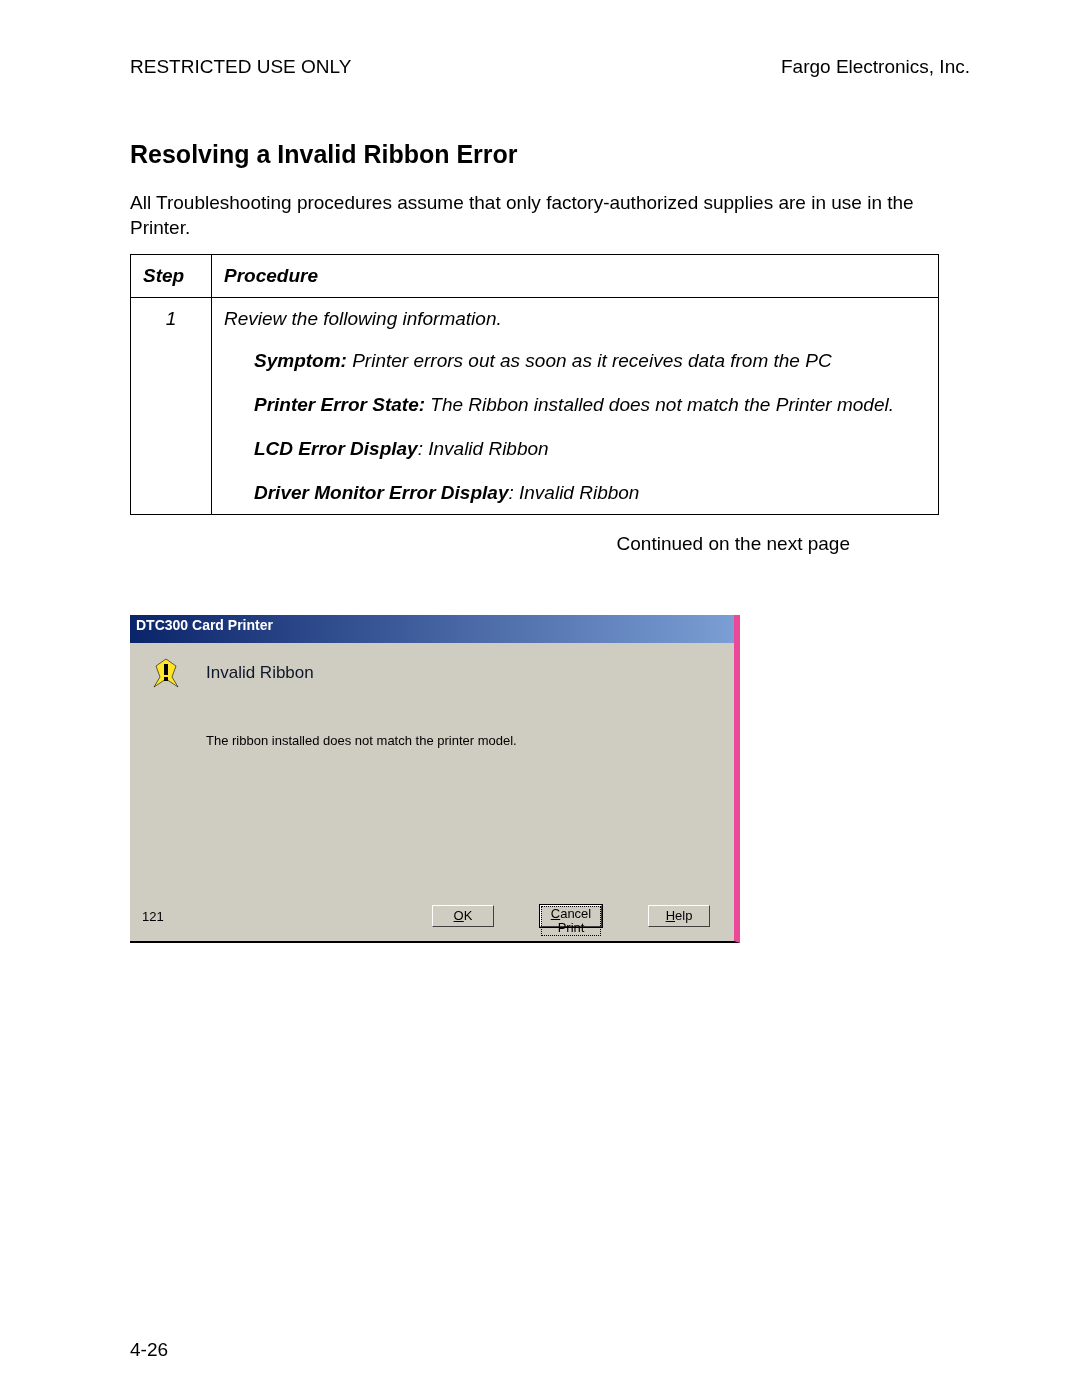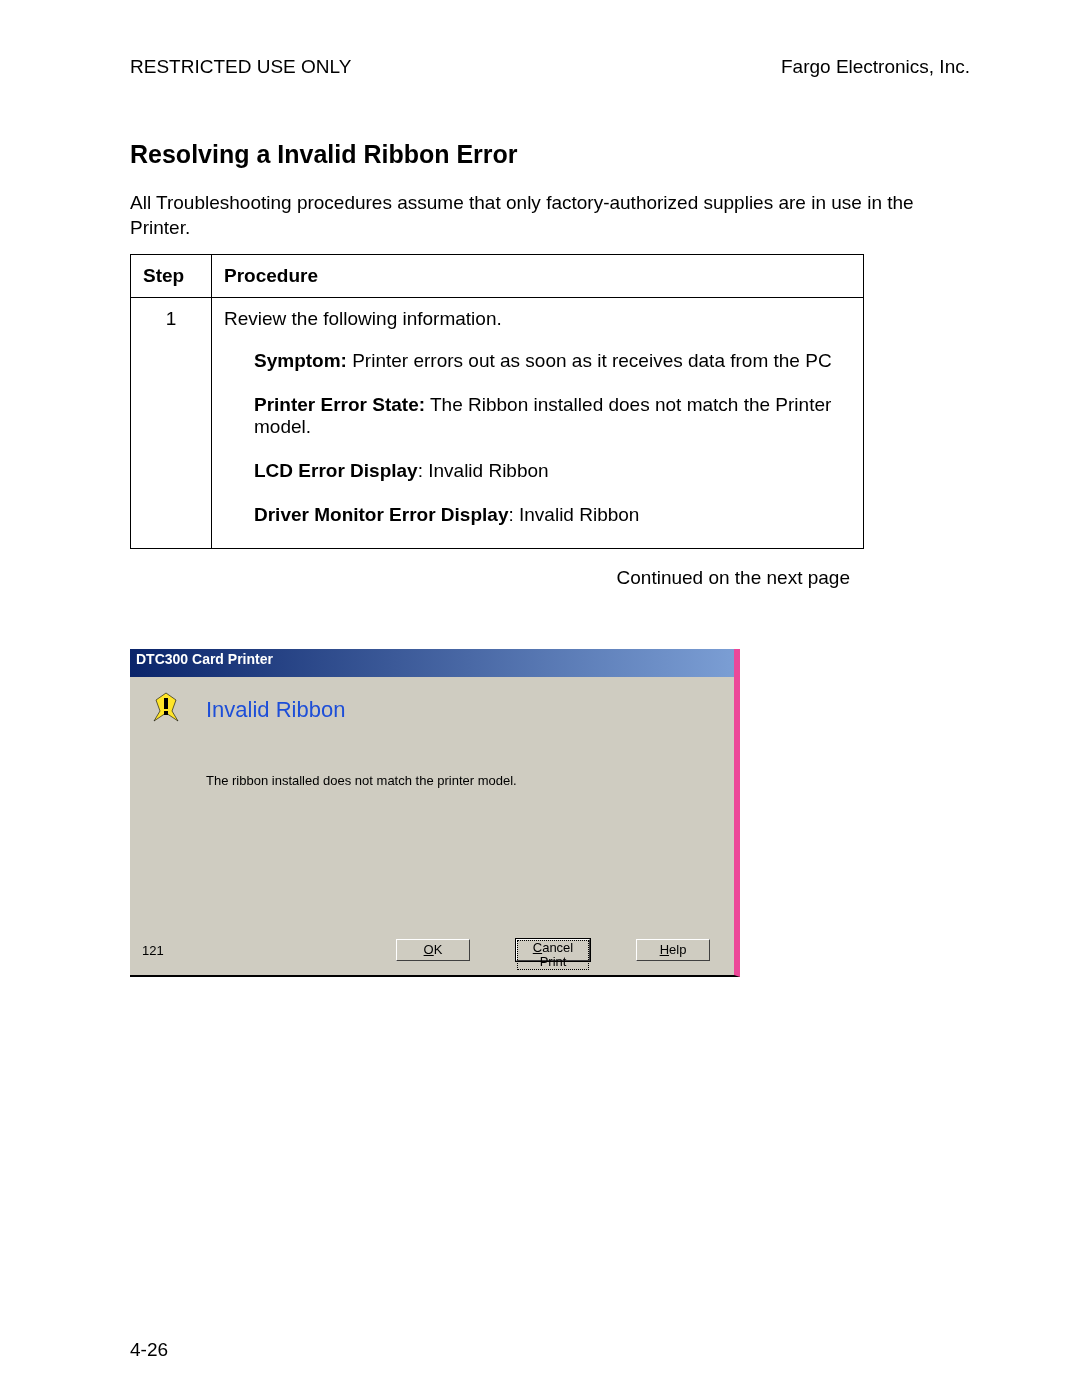--- a/index.html
+++ b/index.html
@@ -28,21 +28,22 @@
     font-weight: bold;
     margin: 62px 0 22px 0;
   }
   .intro {
     font-size: 19px;
     line-height: 1.3;
     margin-bottom: 14px;
   }
   table.proc {
     border-collapse: collapse;
-    width: 734px;
+    width: 809px;
+    font-style: italic;
   }
   table.proc th, table.proc td {
     border: 1.5px solid #000;
     vertical-align: top;
     text-align: left;
     padding: 10px 12px;
     font-size: 19px;
   }
   table.proc th {
     font-weight: bold;
@@ -54,21 +55,21 @@
   .proc-body p {
     margin: 0 0 20px 0;
   }
   .proc-body .indent {
     padding-left: 30px;
   }
   .proc-body .indent p {
     margin: 0 0 22px 0;
   }
   .proc-body .indent p:last-child {
-    margin-bottom: 12px;
+    margin-bottom: 0;
   }
   .continued {
     text-align: right;
     font-size: 19px;
     margin: 18px 0 0 0;
     width: 720px;
   }
   
   .dlg-wrap {
     margin-top: 60px;
@@ -95,23 +96,23 @@
   }
   .dlg-iconcol {
     width: 56px;
     flex: 0 0 56px;
   }
   .dlg-textcol {
     flex: 1;
     padding-left: 0;
   }
   .dlg-heading {
-    font-size: 22px;
+    font-size: 17px;
     font-family: "Trebuchet MS", Verdana, sans-serif;
-    color: #1d4ed8;
+    color: #0f172a;
     margin: 6px 0 50px 0;
   }
   .dlg-msg {
     font-size: 13px;
     margin-bottom: 62px;
   }
   .dlg-buttons {
     padding: 2px 24px 14px 12px;
     display: flex;
     align-items: center;
@@ -119,21 +120,21 @@
     gap: 32px;
   }
   .dlg-buttons .code {
     flex: 0 0 auto;
   }
   .dlg-buttons .spacer {
     flex: 1;
   }
   .dlg-btn {
     display: inline-block;
-    width: 74px;
+    width: 62px;
     height: 22px;
     line-height: 20px;
     text-align: center;
     font-size: 13px;
     background: #cfccc1;
     border-top: 1px solid #fff;
     border-left: 1px solid #fff;
     border-right: 1px solid #404040;
     border-bottom: 1px solid #404040;
     margin-left: 14px;

